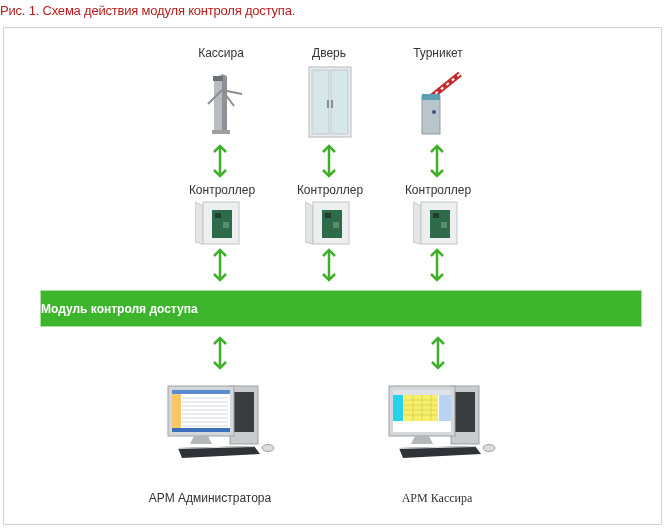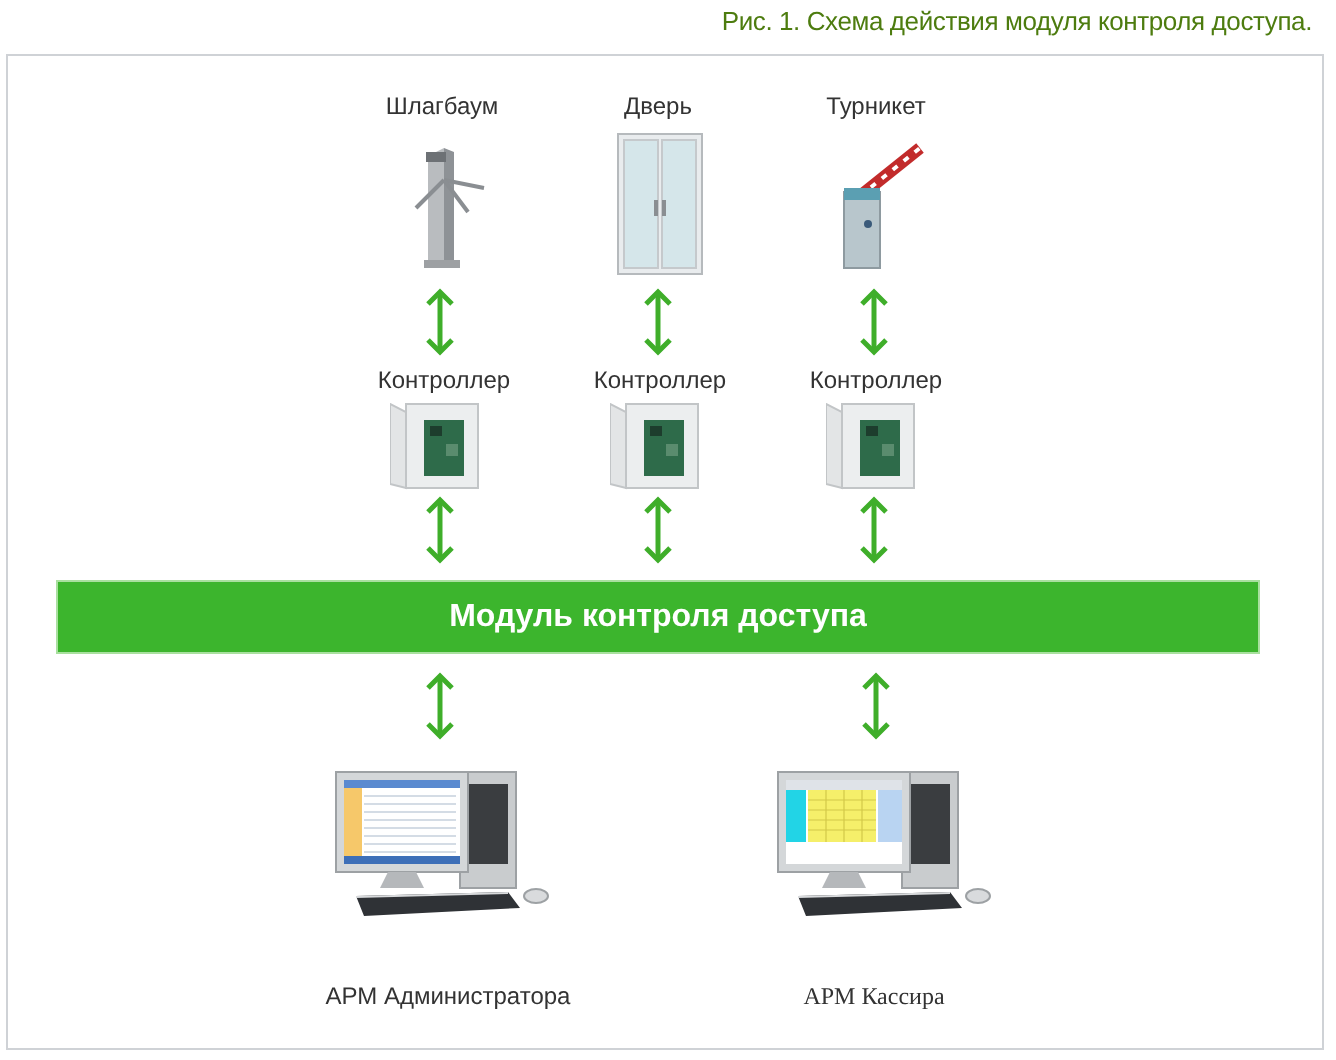--- a/index.html
+++ b/index.html
@@ -1,30 +1,30 @@
 <!DOCTYPE html>
 <html><head>
 <meta charset="utf-8">
 <style>
   html, body { margin:0; padding:0; background:#ffffff; }
   body { width:668px; height:530px; position:relative; overflow:hidden; font-family:"Liberation Sans", "DejaVu Sans", sans-serif; }
-  .caption { position:absolute; left:0; top:3px; width:656px; text-align:right; font-size:13px; color:#4d7c0f; font-family:"Liberation Sans", sans-serif; letter-spacing:-0.2px; }
+  .caption { position:absolute; left:0; top:3px; width:656px; text-align:left; font-size:13px; color:#b91c1c; font-family:"Liberation Sans", sans-serif; letter-spacing:-0.2px; }
   .frame { position:absolute; left:3px; top:27px; width:659px; height:498px; border:1px solid #cfd2d6; box-sizing:border-box; }
   .label { position:absolute; font-size:12px; color:#333; text-align:center; width:120px; margin-left:-60px; font-family:"Liberation Sans", sans-serif; }
   .icon { position:absolute; }
   .arrow { position:absolute; width:14px; height:36px; margin-left:-7px; }
-  .module-bar { position:absolute; left:28px; top:290px; width:602px; height:37px; background:#3cb52d; border:1px solid #a9e09f; box-sizing:border-box; color:#fff; font-weight:bold; font-size:16px; display:flex; align-items:center; justify-content:center; font-family:"Liberation Sans", sans-serif; }
+  .module-bar { position:absolute; left:40px; top:290px; width:602px; height:37px; background:#3cb52d; border:1px solid #a9e09f; box-sizing:border-box; color:#fff; font-weight:bold; font-size:12px; display:flex; align-items:center; font-family:"Liberation Sans", sans-serif; }
 </style>
 </head>
 <body>
 
 <div class="caption">Рис. 1. Схема действия модуля контроля доступа.</div>
 <div class="frame"></div>
 
-<div class="label" style="left:221px; top:46px;">Шлагбаум</div>
+<div class="label" style="left:221px; top:46px;">Кассира</div>
 <div class="label" style="left:329px; top:46px;">Дверь</div>
 <div class="label" style="left:438px; top:46px;">Турникет</div>
 
 <svg class="icon" style="left:200px; top:68px;" width="44" height="68" viewBox="0 0 44 68">
   <polygon points="14,10 22,6 22,64 14,64" fill="#b9bcbf"></polygon>
   <polygon points="22,6 27,8 27,62 22,64" fill="#8e9296"></polygon>
   <rect x="12" y="62" width="18" height="4" fill="#9da0a3"></rect>
   <rect x="13" y="8" width="10" height="5" fill="#6d7175"></rect>
   <line x1="22" y1="22" x2="42" y2="26" stroke="#8a8e92" stroke-width="2"></line>
   <line x1="22" y1="22" x2="8" y2="36" stroke="#8a8e92" stroke-width="2"></line>
@@ -161,14 +161,14 @@
     <line x1="28" y1="15" x2="28" y2="41"></line>
       <line x1="37" y1="15" x2="37" y2="41"></line>
       <line x1="46" y1="15" x2="46" y2="41"></line>
   </g>
   <polygon points="30,56 44,56 48,64 26,64" fill="#b5b8bb"></polygon>
   <polygon points="14,68 90,66 96,74 18,78" fill="#2f3236"></polygon>
   <polygon points="14,68 90,66 90,67 14,69" fill="#d8dadc"></polygon>
   <ellipse cx="104" cy="68" rx="6" ry="3.5" fill="#d9dbdd" stroke="#9da1a4"></ellipse>
 </svg>
 
-<div class="label" style="left:224px; top:491px; width:160px; margin-left:-80px;text-align:center;">АРМ Администратора</div>
+<div class="label" style="left:210px; top:491px; width:160px; margin-left:-80px;text-align:center;">АРМ Администратора</div>
 <div class="label" style="left:437px; top:491px; width:160px; margin-left:-80px;font-family:Liberation Serif, serif;">АРМ Кассира</div>
 
 </body></html>

